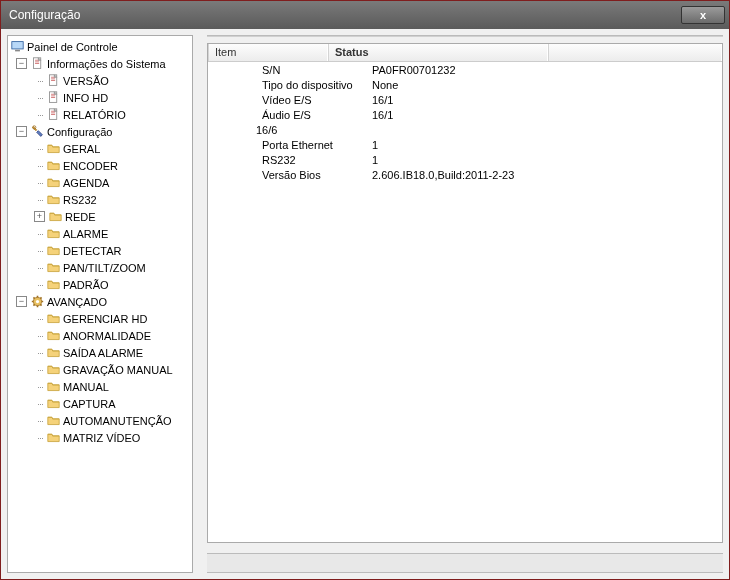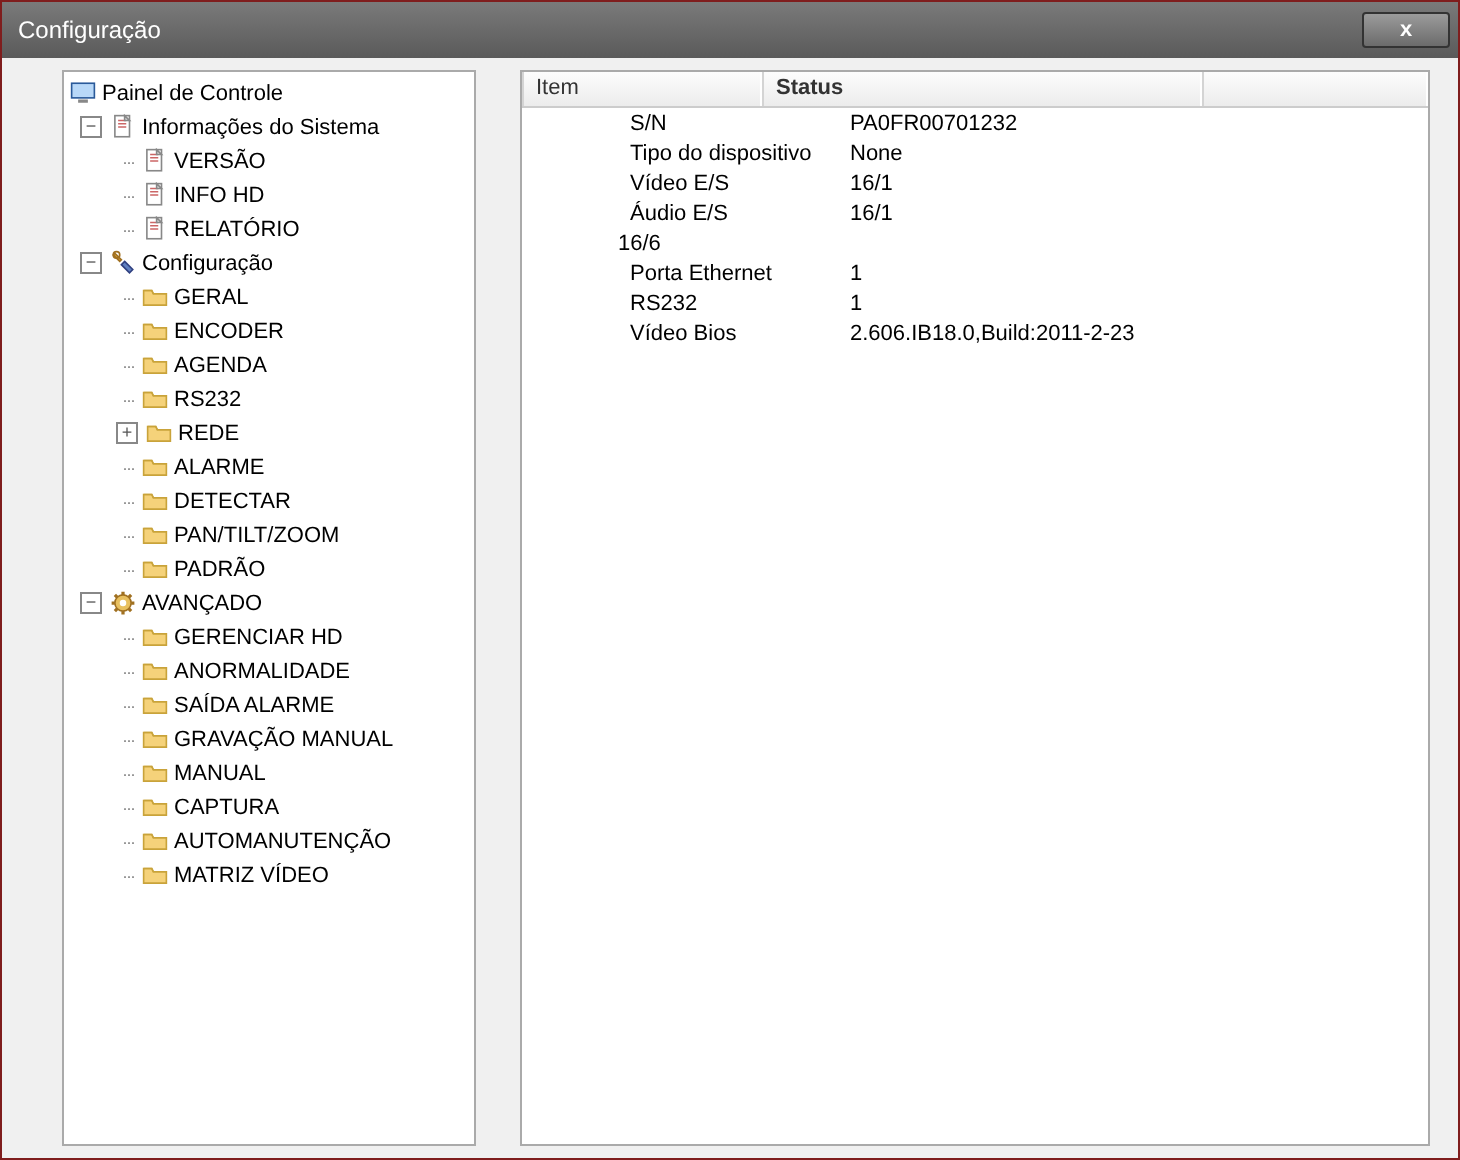--- a/index.html
+++ b/index.html
@@ -2,31 +2,31 @@
 <html><head>
 <meta charset="utf-8">
 <style>
 * { box-sizing: border-box; margin: 0; padding: 0; font-family: Tahoma, Arial, sans-serif; font-size: 11px; }
 body { background: #dcdcdc; width: 730px; height: 580px; overflow: hidden; }
 .window { width: 730px; height: 580px; background: #f0f0f0; border: 1px solid #7f1d1d; display: flex; flex-direction: column; }
 .titlebar { height: 28px; background: linear-gradient(to bottom, #7a7a7a, #5a5a5a); display: flex; align-items: center; justify-content: space-between; padding: 0 4px 0 8px; color: #fff; }
 .titlebar .title { font-size: 12px; }
 .close-btn { width: 44px; height: 18px; background: linear-gradient(to bottom, #9b9b9b, #6b6b6b); border: 1px solid #333; border-radius: 2px; display: flex; align-items: center; justify-content: center; color: #fff; font-weight: bold; font-size: 12px; cursor: pointer; }
 .body { flex: 1; display: flex; padding: 6px; gap: 6px; background: #f0f0f0; min-height: 0; }
-.sidebar { width: 207px; background: #fff; border: 1px solid #aaa; overflow-y: auto; padding: 2px 0; margin-left: 24px; }
+.sidebar { width: 186px; background: #fff; border: 1px solid #aaa; overflow-y: auto; padding: 2px 0; }
 .tree-item { display: flex; align-items: center; height: 17px; padding: 0 2px; white-space: nowrap; cursor: pointer; color: #000; }
 .indent0 { padding-left: 2px; }
 .indent1 { padding-left: 8px; }
 .indent2 { padding-left: 26px; }
 .toggle { width: 11px; height: 11px; border: 1px solid #888; background: #fff; display: inline-flex; align-items: center; justify-content: center; font-size: 9px; line-height: 9px; margin-right: 3px; color: #555; flex-shrink: 0; }
 .dots { width: 12px; display: inline-block; text-align: center; color: #888; flex-shrink: 0; font-size: 9px; letter-spacing: -1px; }
 .ico { width: 14px; height: 14px; display: inline-flex; align-items: center; justify-content: center; margin-right: 3px; flex-shrink: 0; }
 .ico-monitor svg, .ico-doc svg, .ico-folder svg, .ico-gear svg, .ico-tool svg { width: 13px; height: 13px; }
 .tree-label { }
-.content { flex: 1; display: flex; min-width: 0; }
+.content { flex: 1; display: flex; flex-direction: column; min-width: 0; }
 .divider-top { height: 2px; background: #d0d0d0; border-top: 1px solid #bbb; margin-bottom: 6px; margin-left: 8px; }
 .listview { flex: 1; background: #fff; border: 1px solid #aaa; margin-left: 8px; display: flex; flex-direction: column; min-height: 0; }
 .lv-header { display: flex; height: 18px; border-bottom: 1px solid #ccc; }
 .lv-col { border-left: 1px solid #d4d4d4; border-right: 1px solid #fff; background: linear-gradient(to bottom,#fdfdfd,#ececec); padding: 2px 6px; color: #333; }
 .lv-col.c1 { width: 120px; }
 .lv-col.c2 { width: 220px; font-weight: bold; }
 .lv-col.c3 { flex: 1; }
 .lv-body { flex: 1; padding: 2px 0 0 4px; overflow: auto; margin-left: 44px; }
 .lv-row { display: flex; height: 15px; }
 .lv-row .c1 { width: 116px; padding-left: 6px; }
@@ -325,21 +325,21 @@
             </div>
             <div class="lv-row">
               <div class="c1">Porta Ethernet</div>
               <div class="c2">1</div>
             </div>
             <div class="lv-row">
               <div class="c1">RS232</div>
               <div class="c2">1</div>
             </div>
             <div class="lv-row">
-              <div class="c1">Vídeo Bios</div>
+              <div class="c1">Versão Bios</div>
               <div class="c2">2.606.IB18.0,Build:2011-2-23</div>
             </div>
           </div>
       </div>
       <div class="divider-bottom"></div>
     </div>
   </div>
 </div>
 
 </body></html>

